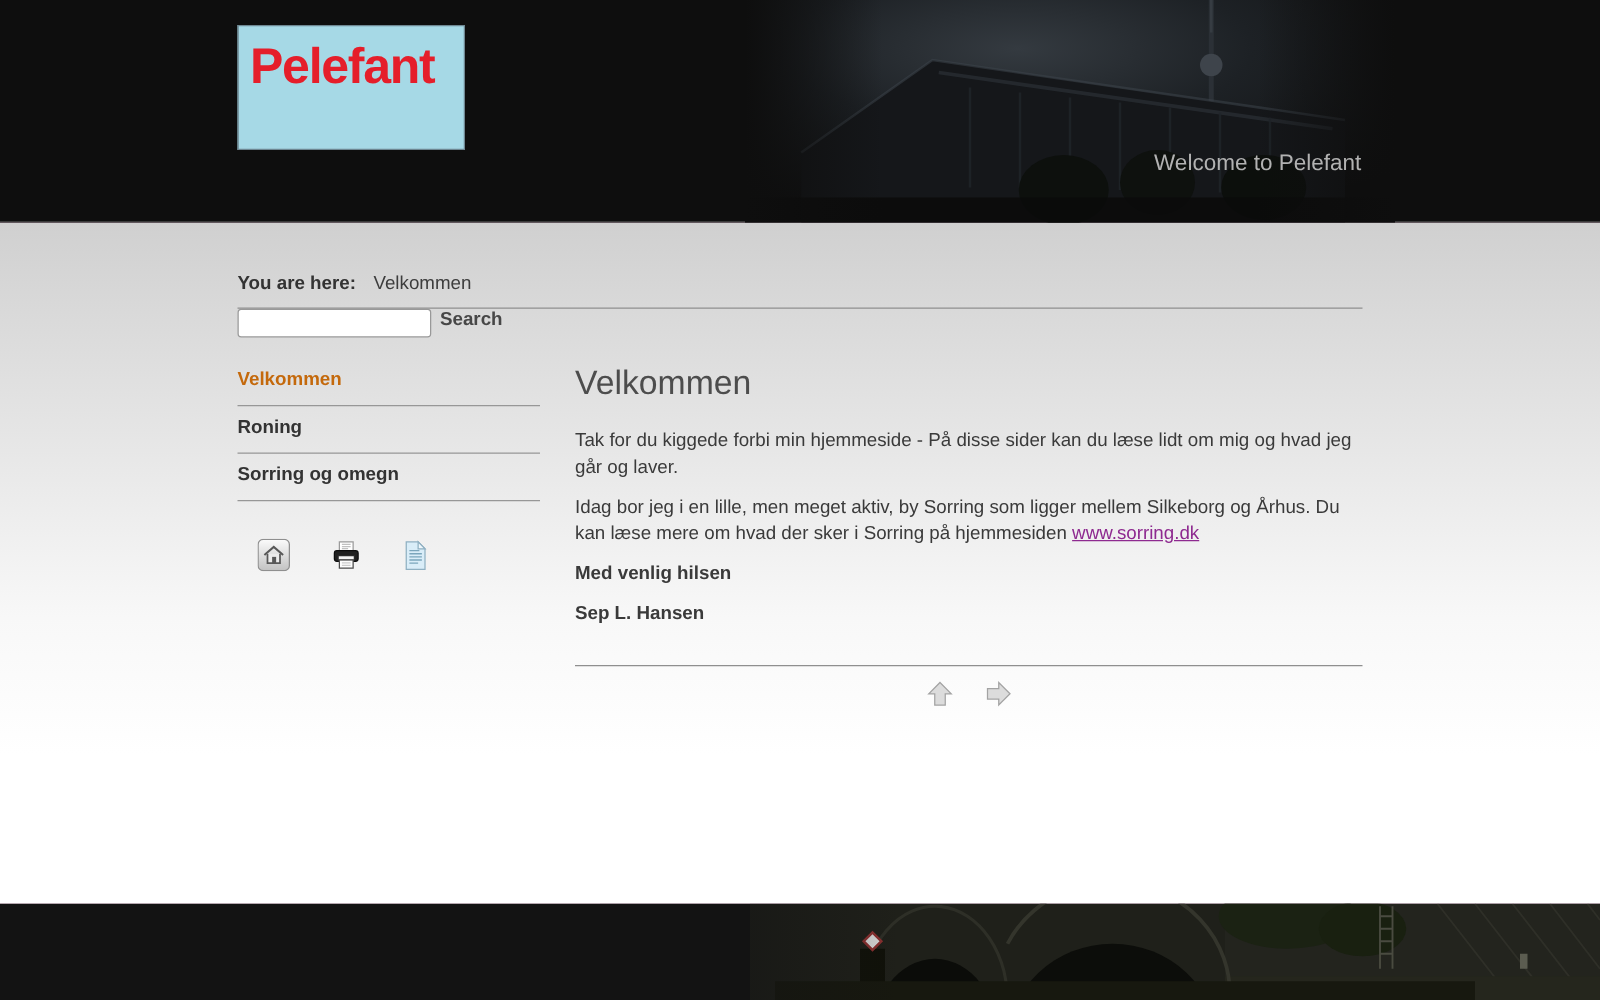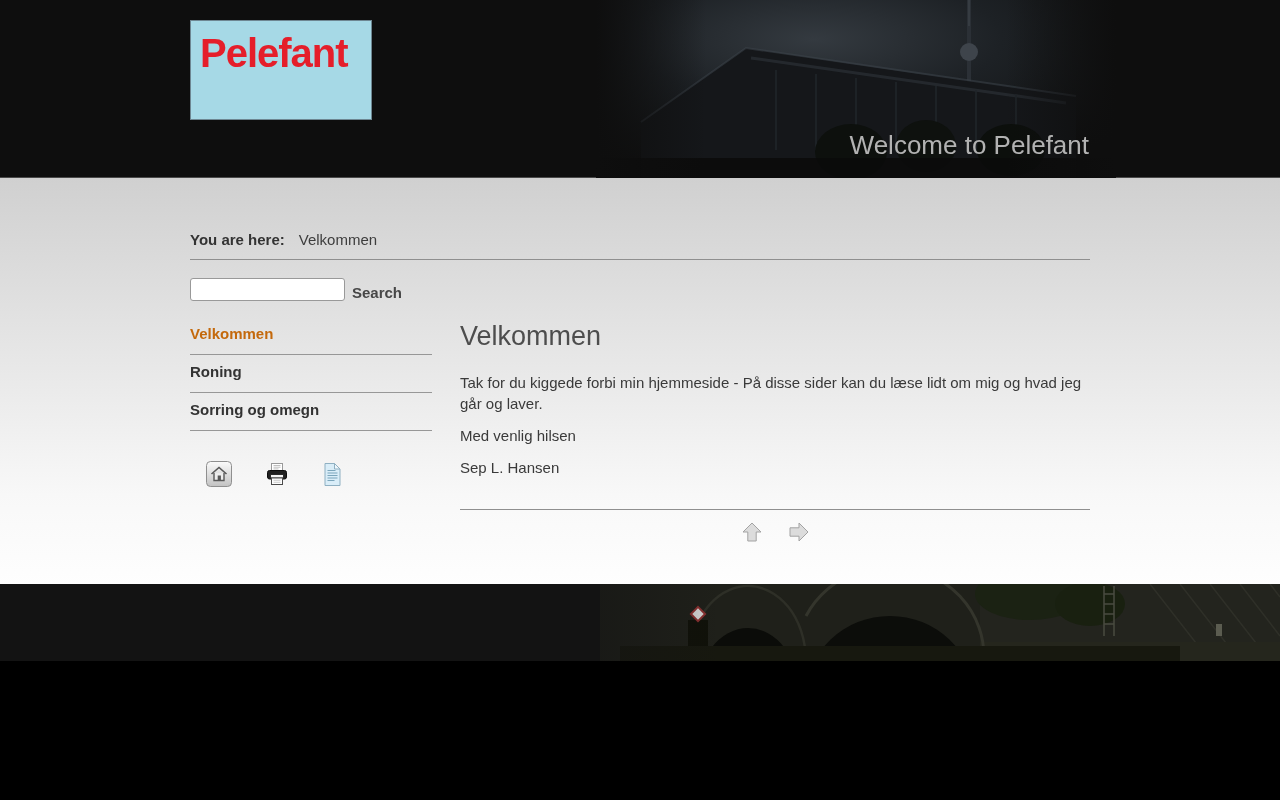--- a/index.html
+++ b/index.html
@@ -1,51 +1,51 @@
 <!DOCTYPE html>
 <html><head>
 <meta charset="utf-8">
 <style>
   * { margin:0; padding:0; box-sizing:border-box; }
   body { font-family:"Liberation Sans","DejaVu Sans",sans-serif; background:#000; }
-  .page { position:relative; width:1280px; height:661px; overflow:hidden; background:#f9a8d4; margin:0 auto; }
+  .page { position:relative; width:1280px; height:800px; overflow:hidden; background:#f9a8d4; margin:0 auto; }
 
   
   .header { position:relative; height:178px; background:#0e0e0e; border-bottom:1px solid #4a4a4a; }
   .header-photo { position:absolute; left:596px; top:0; }
   .logo { position:absolute; left:190px; top:20px; width:182px; height:100px;
           background:#a6d9e6; border:1px solid #6e8792; padding:10px 0 0 9px; cursor:pointer; }
   .logo span { font-size:40px; font-weight:bold; color:#e51e2a; letter-spacing:-1px; }
-  .welcome { position:absolute; right:191px; bottom:16px; font-size:26px; color:#b2b2b2; z-index:3; }
+  .welcome { position:absolute; right:191px; bottom:36px; font-size:18px; color:#b2b2b2; z-index:3; }
 
   
   .content { height:545px; background:linear-gradient(180deg,#d0d0d0 0%,#e6e6e6 32%,#f8f8f8 58%,#ffffff 78%);
              padding:0 0 0 190px; }
   .inner { width:900px; }
-  .breadcrumb { padding-top:53px; font-size:15px; color:#3d3d3d; }
+  .breadcrumb { padding-top:40px; font-size:15px; color:#3d3d3d; }
   .bc-label { font-weight:bold; color:#333; margin-right:14px; }
   .rule { border:none; border-top:1px solid #8f8f8f; margin-top:11px; }
-  .search-row { margin-top:17px; height:24px; display:flex; align-items:flex-end; }
+  .search-row { height:24px; display:flex; align-items:flex-start; }
   .search-row input { width:155px; height:23px; border:1px solid #999; border-radius:3px;
                       padding:2px 5px; font-size:14px; font-family:inherit; background:#fff; }
   .search-btn { font-weight:bold; font-size:15px; color:#474747; margin-left:7px; cursor:pointer; }
 
   .columns { display:flex; margin-top:24px; }
   .sidebar { width:270px; flex:none; }
   .menu-item { width:242px; padding:8px 0 12px; border-bottom:1px solid #979797;
                font-size:15px; font-weight:bold; color:#333; cursor:pointer; }
   .menu-item:first-child { padding-top:0; }
   .menu-item.active { color:#c4690c; }
   .icon-row { margin-top:30px; padding-left:16px; display:flex; gap:32px; align-items:center; }
   .icon-row .tool { cursor:pointer; display:inline-flex; }
 
   .main { width:630px; flex:none; }
   .main h1 { font-size:27px; font-weight:400; color:#4d4d4d; margin:-4px 0 20px; }
   .main p { font-size:15px; line-height:21px; color:#3a3a3a; margin:0 0 11px; }
-  .main p.strong { font-weight:normal; margin-top:10px; }
+  .main p.strong { font-weight:bold; margin-top:10px; }
   .main a { color:#8e2a90; text-decoration:underline; cursor:pointer; }
   .main-rule { border:none; border-top:1px solid #8f8f8f; margin-top:31px; }
   .pager { display:flex; justify-content:center; gap:25px; margin-top:11px; }
   .pager .arrow { cursor:pointer; display:inline-flex; }
 
   
   .footer { position:absolute; left:0; bottom:0; width:1280px; height:77px; background:#131313; }
 </style>
 </head>
 <body>
@@ -154,20 +154,21 @@
                 <path d="M12.5 1.5 V7 H18 Z" fill="#eef7fc" stroke="#8fb0c2"></path>
                 <path d="M5.5 8.5 h8 M5.5 11 h10 M5.5 13.5 h10 M5.5 16 h10 M5.5 18.5 h7" stroke="#7ba6bc" stroke-width="1.1"></path>
               </svg>
             </span>
           </div>
         </div>
 
         <div class="main">
           <h1>Velkommen</h1>
           <p>Tak for du kiggede forbi min hjemmeside - På disse sider kan du læse lidt om mig og hvad jeg går og laver.</p>
+          <p><span>Idag bor jeg i en lille, men meget aktiv, by Sorring som ligger mellem Silkeborg og Århus. Du kan læse mere om hvad der sker i Sorring på hjemmesiden </span><a>www.sorring.dk</a></p>
           <p class="strong">Med venlig hilsen</p>
           <p class="strong">Sep L. Hansen</p>
 
           <hr class="main-rule">
           <div class="pager">
             <span class="arrow">
               <svg width="22" height="22" viewBox="0 0 22 22">
                 <path d="M11 2 L20 11 H15.2 V20 H6.8 V11 H2 Z" fill="#dcdcdc" stroke="#a3a3a3"></path>
               </svg>
             </span>

